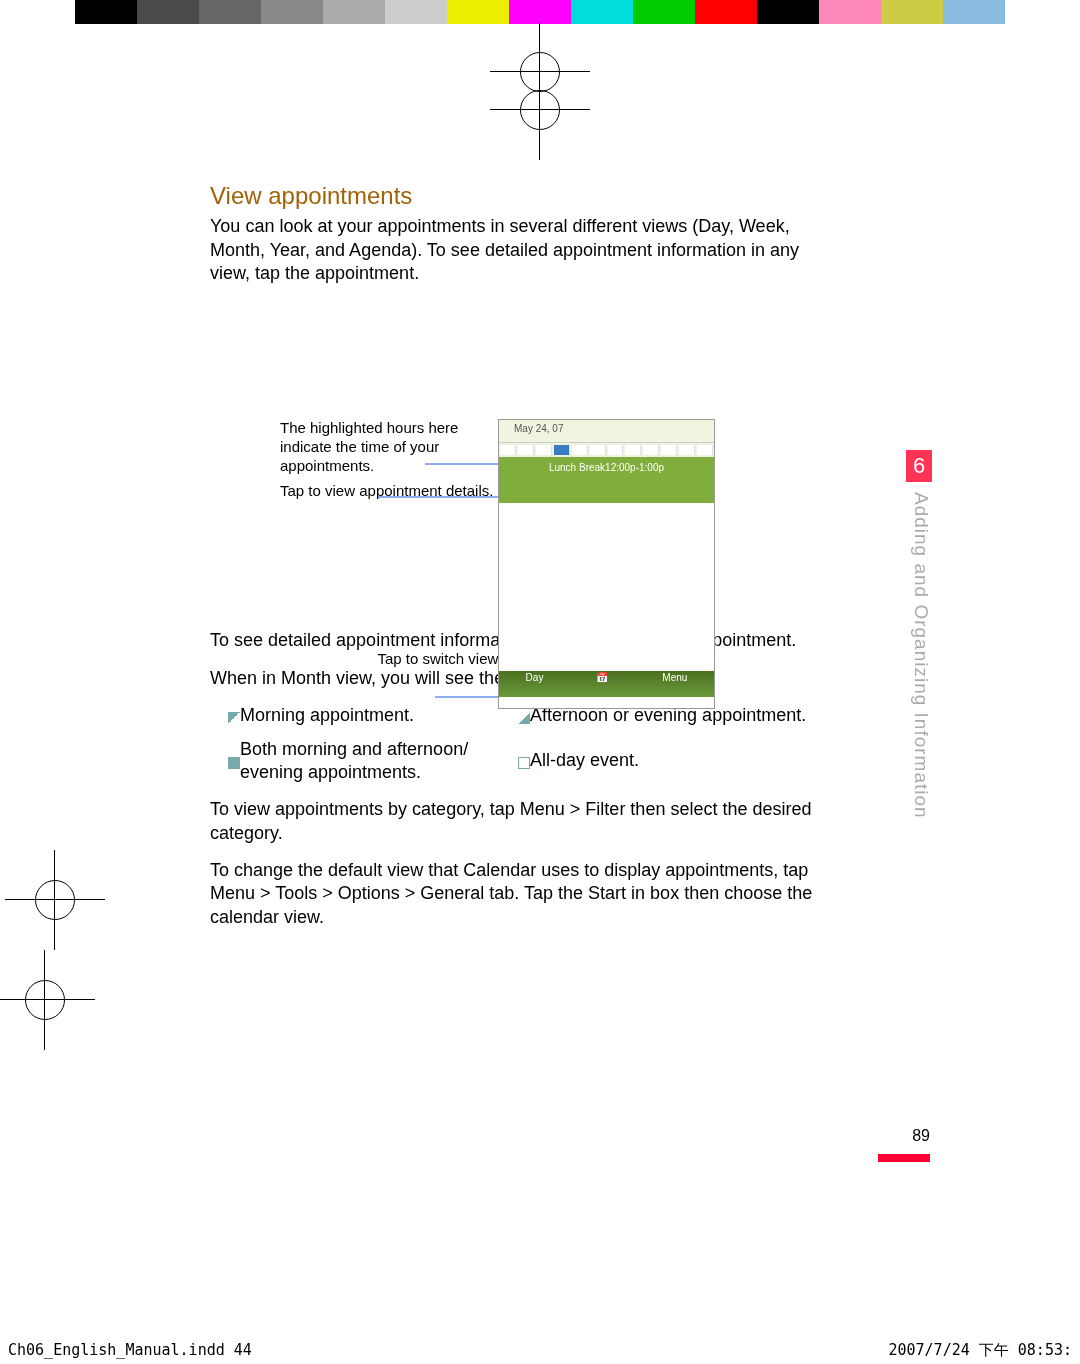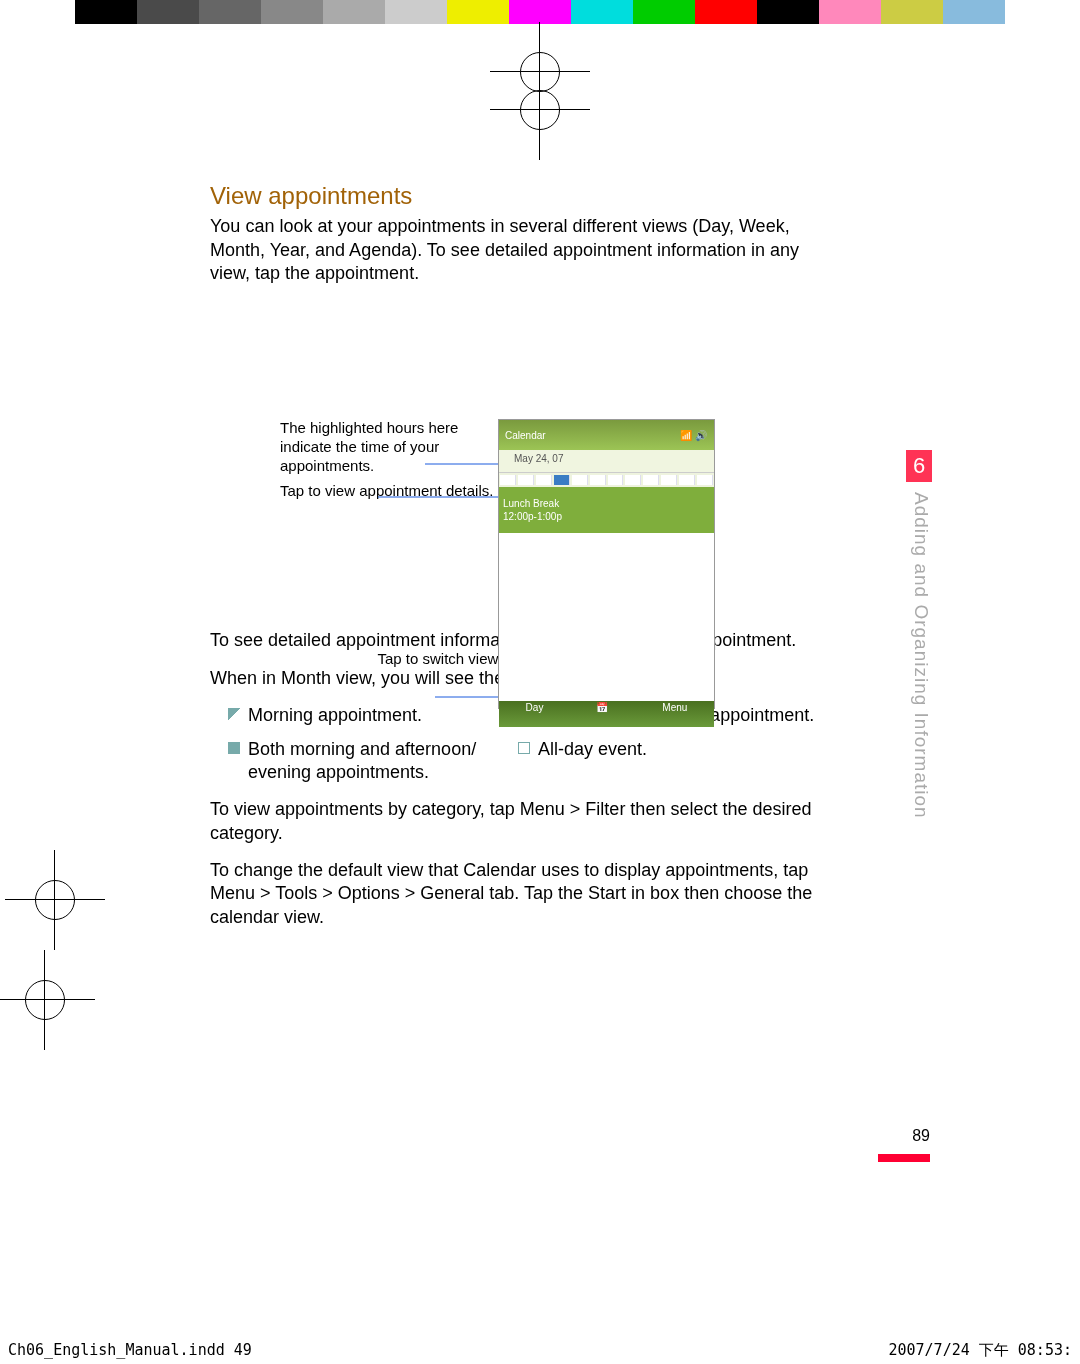--- a/index.html
+++ b/index.html
@@ -21,27 +21,27 @@
   h2{color:#a16207;font-weight:normal;font-size:24px;margin:0 0 4px 0}
   p{margin:0 0 14px 0}
   .callouts{position:absolute;top:120px;left:70px;width:230px;font-size:15px;line-height:1.25}
   .callouts div{margin-bottom:6px}
   .screenshot{position:absolute;top:120px;left:288px;width:215px;height:288px;border:1px solid #999;background:#fff}
   .st-top{height:30px;background:linear-gradient(#7a9a3e,#9cc455);display:flex;align-items:center;justify-content:space-between;padding:0 6px;font-size:10px;color:#fff}
   .st-date{height:18px;background:#f0f5e0;border-bottom:1px solid #ccc;font-size:10px;padding:2px 15px;color:#555}
   .st-hours{height:14px;background:#eef3de;display:flex}
   .st-hours span{flex:1;border-right:1px solid #dde;background:#fff;margin:2px 1px}
   .st-hours span.hi{background:#3a7cc4}
-  .st-appt{height:38px;background:#7fae3c;color:#fff;font-size:10px;padding:4px;display:flex;flex-direction:column;justify-content:center}
+  .st-appt{height:38px;background:#7fae3c;color:#fff;font-size:10px;padding:4px;display:flex;flex-direction:row;justify-content:center}
   .st-body{flex:1;background:#fff}
   .st-bar{height:26px;background:linear-gradient(#4a7020,#6a9a3a);display:flex;align-items:flex-start;justify-content:space-around;color:#fff;font-size:10px}
   .screenshot-wrap{position:relative;height:320px}
   .after-shot{margin-top:330px}
   .indicators{display:grid;grid-template-columns:280px 330px;column-gap:10px;row-gap:10px;margin:10px 0 14px 0;padding-left:18px}
-  .ind{display:flex;align-items:flex-start;gap:8px}
+  .ind{display:flex;align-items:center;}
   .ico{width:12px;height:12px;margin-top:4px;flex-shrink:0}
   .morning{background:linear-gradient(135deg,#7aa 50%,transparent 50%)}
   .aftern{background:linear-gradient(-45deg,#7aa 50%,transparent 50%)}
   .allday{border:1px solid #7aa;width:10px;height:10px}
   .both{background:#7aa}
   
   .sidetab{position:absolute;right:148px;top:450px;width:26px;height:500px}
   .sidetab .num{background:#ff3355;color:#fff;text-align:center;font-size:22px;height:32px;line-height:32px}
   .sidetab .vt{color:#aaa;font-size:19px;writing-mode:vertical-rl;padding-top:10px;margin-left:2px;letter-spacing:1px}
   .pagenum{position:absolute;right:150px;top:1126px;font-size:16px;color:#000}
@@ -104,24 +104,20 @@
         <div style="margin-top:150px;text-align:right">Tap to switch views.</div>
       </div>
       <svg class="lines">
         <line x1="215" y1="45" x2="300" y2="45" stroke="#1a5add" stroke-width="1"></line>
         <line x1="300" y1="45" x2="300" y2="60" stroke="#1a5add" stroke-width="1"></line>
         <line x1="168" y1="78" x2="300" y2="78" stroke="#1a5add" stroke-width="1"></line>
         <line x1="300" y1="78" x2="300" y2="90" stroke="#1a5add" stroke-width="1"></line>
         <line x1="225" y1="278" x2="320" y2="278" stroke="#1a5add" stroke-width="1"></line>
       </svg>
       <div class="screenshot">
-        <div class="st-top">
-            <span>Calendar</span>
-            <span>📶 🔊</span>
-          </div>
         <div class="st-date">May 24, 07</div>
         <div class="st-hours">
             <span></span>
             <span></span>
             <span></span>
             <span class="hi"></span>
             <span></span>
             <span></span>
             <span></span>
             <span></span>
@@ -172,16 +168,16 @@
 
   <div class="sidetab">
     <div class="num">6</div>
     <div class="vt">Adding and Organizing Information</div>
   </div>
 
   <div class="pagenum">89</div>
   <div class="pagenum-bar"></div>
 
   <div class="footer">
-    <span>Ch06_English_Manual.indd   49</span>
+    <span>Ch06_English_Manual.indd   44</span>
     <span>2007/7/24   下午 08:53:</span>
   </div>
 </div>
 
 </body></html>

